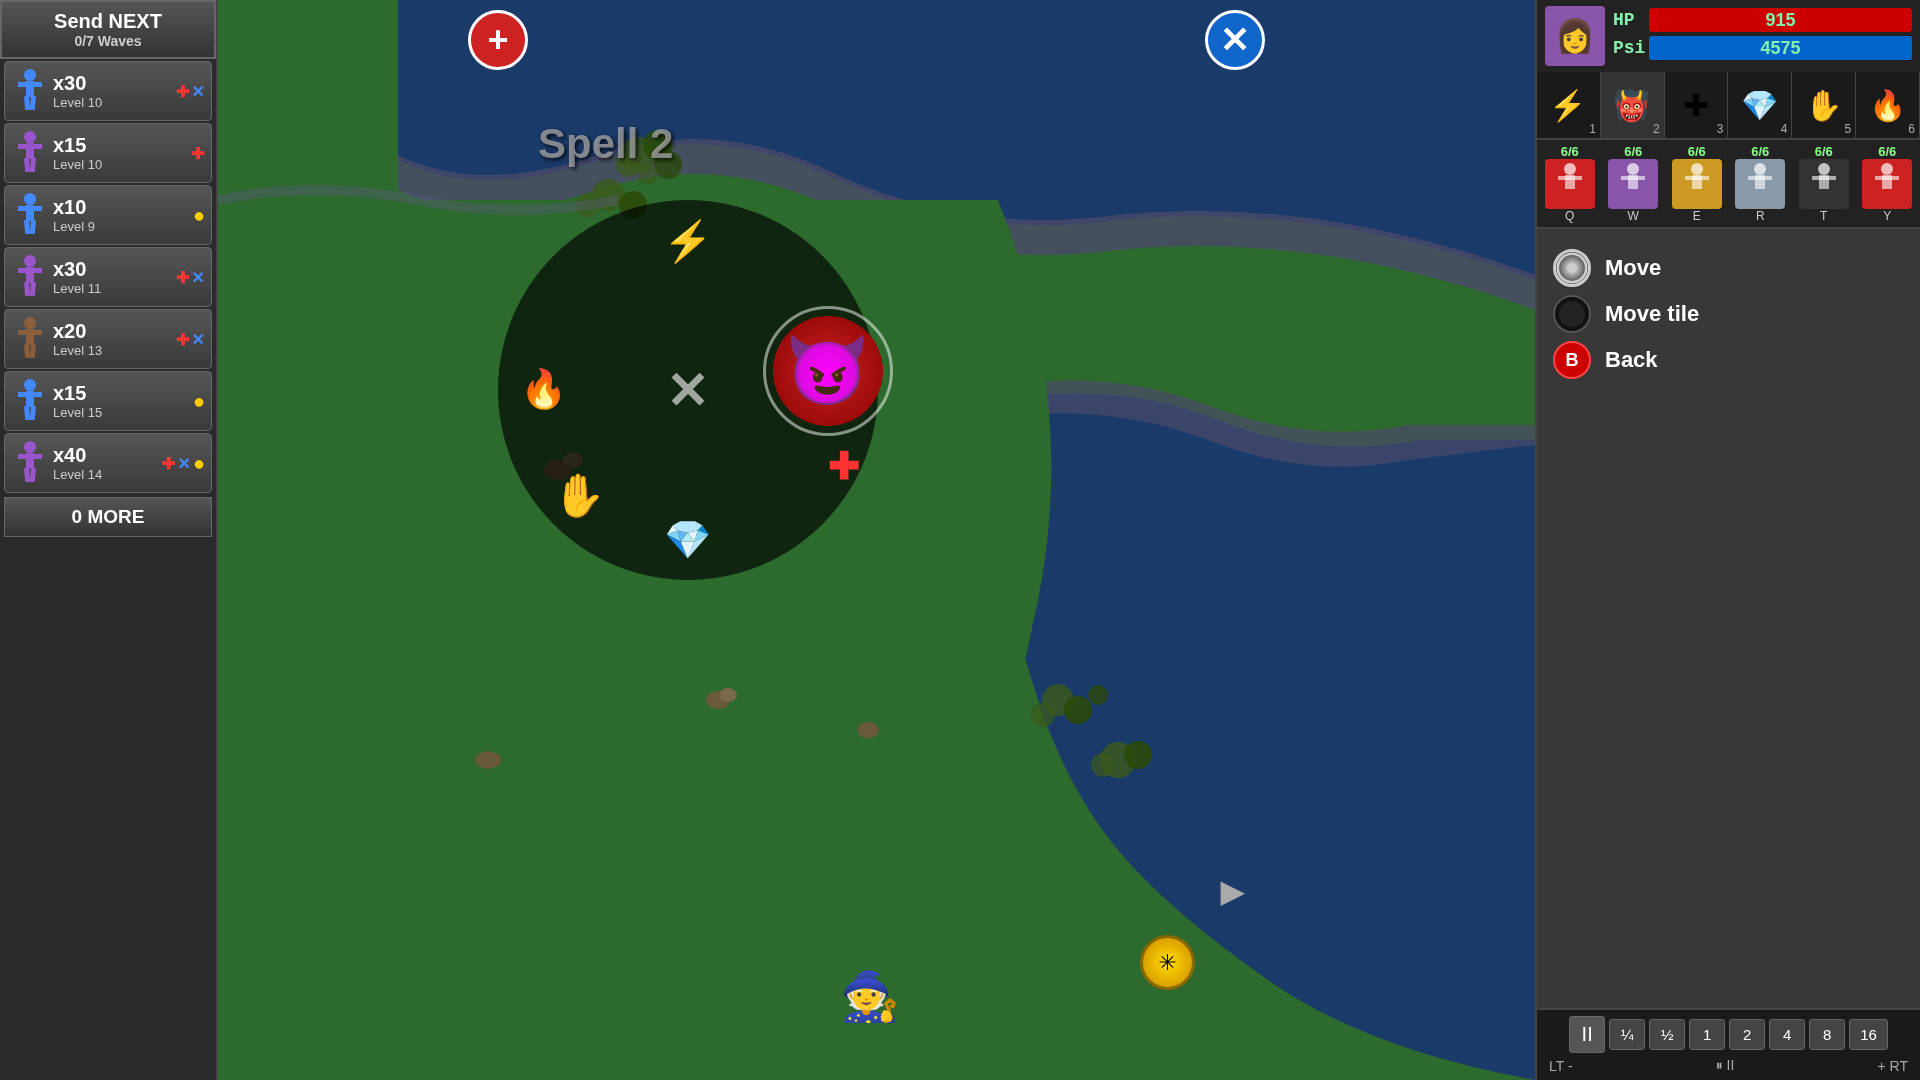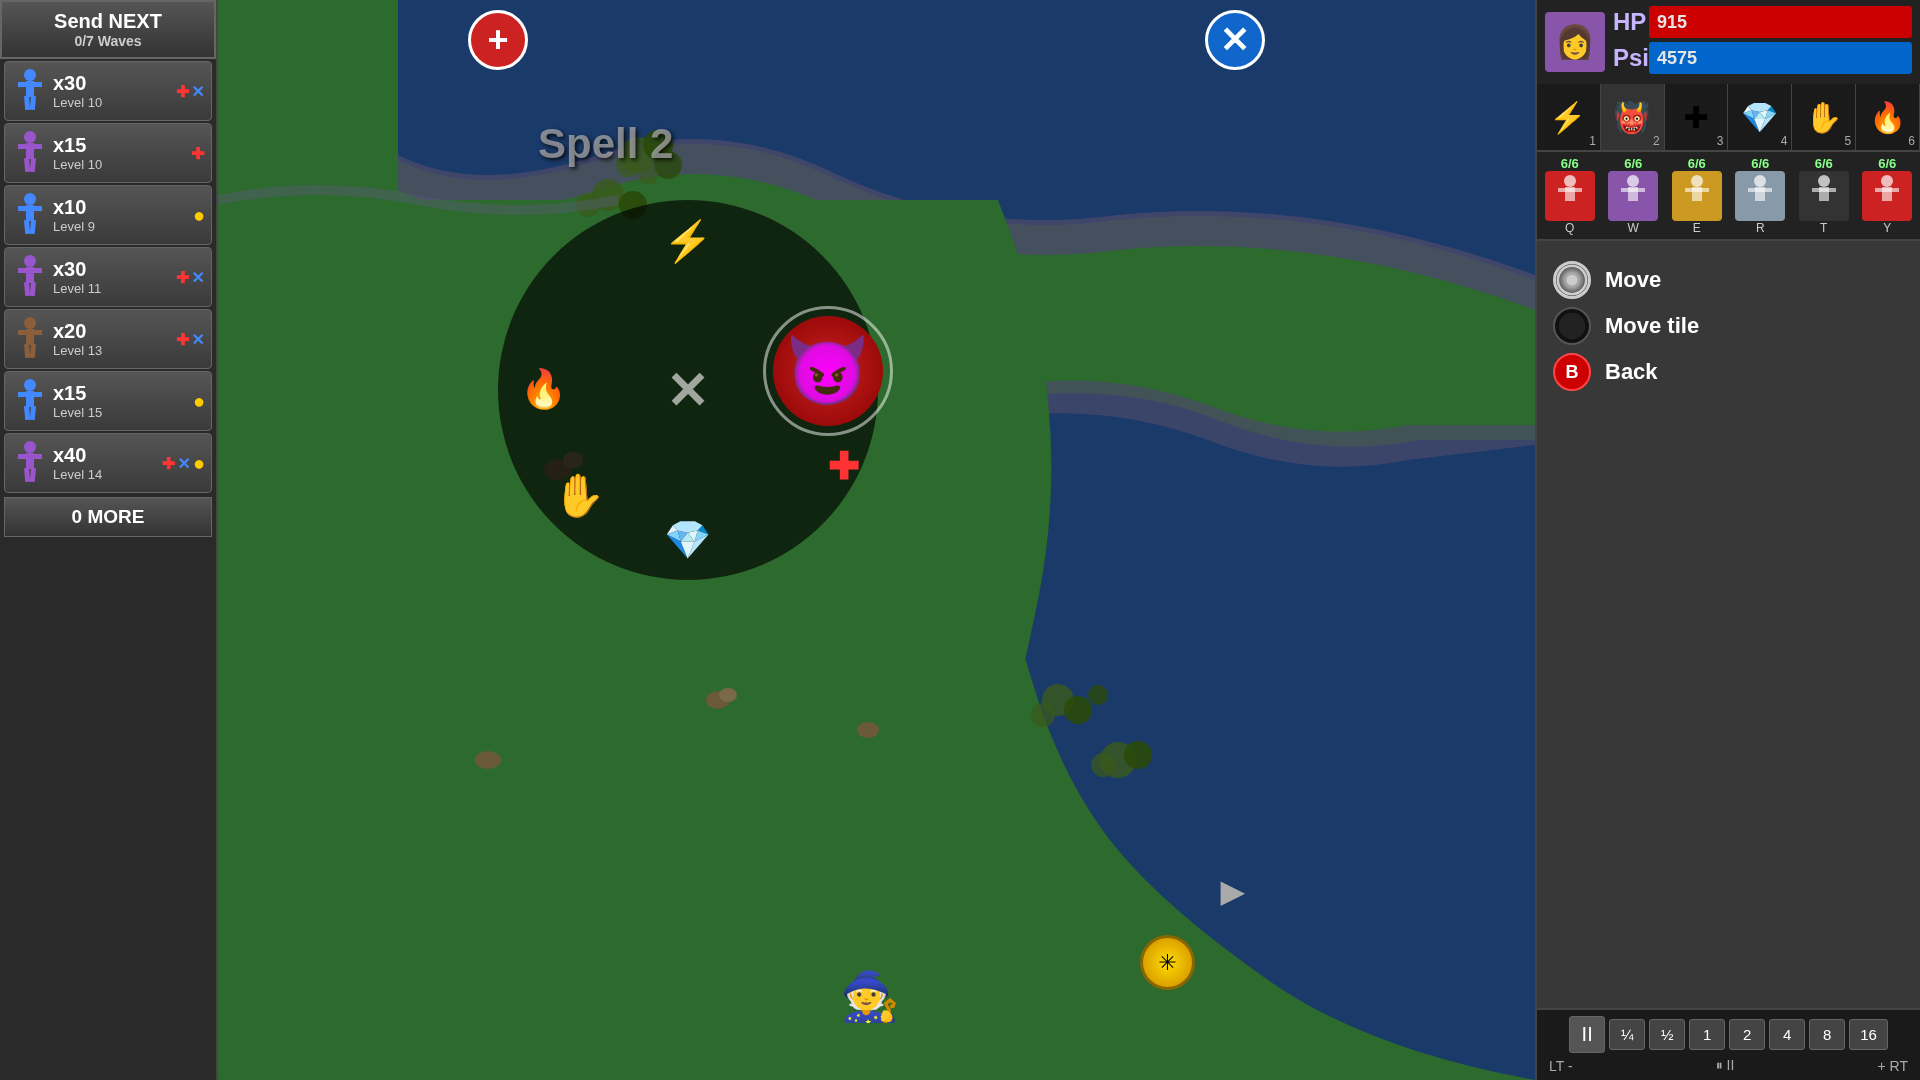--- a/index.html
+++ b/index.html
@@ -287,36 +287,38 @@
       flex: 1;
     }
 
     .stat-bar-row {
       display: flex;
       align-items: center;
       margin-bottom: 4px;
     }
 
     .stat-label {
-      color: #c4b5fd;
-      font-weight: bold;
-      font-size: 24px;
+      color: #86efac;
+      font-weight: bold;
+      font-size: 18px;
       width: 36px;
+      font-family: Liberation Mono, monospace;
     }
 
     .stat-bar {
       flex: 1;
       height: 24px;
       border-radius: 3px;
       display: flex;
       align-items: center;
-      padding: 16px 8px;
+      padding: 8px 8px;
       font-weight: bold;
       font-size: 18px;
-      color: #e5e5e5;
+      color: #86efac;
+      justify-content: center;
     }
 
     .hp-bar  { background: #cc0000; }
     .psi-bar { background: #0066cc; }
 
     
     #spell-slots {
       display: flex;
       background: #1a1a1a;
       border-bottom: 2px solid #444;

